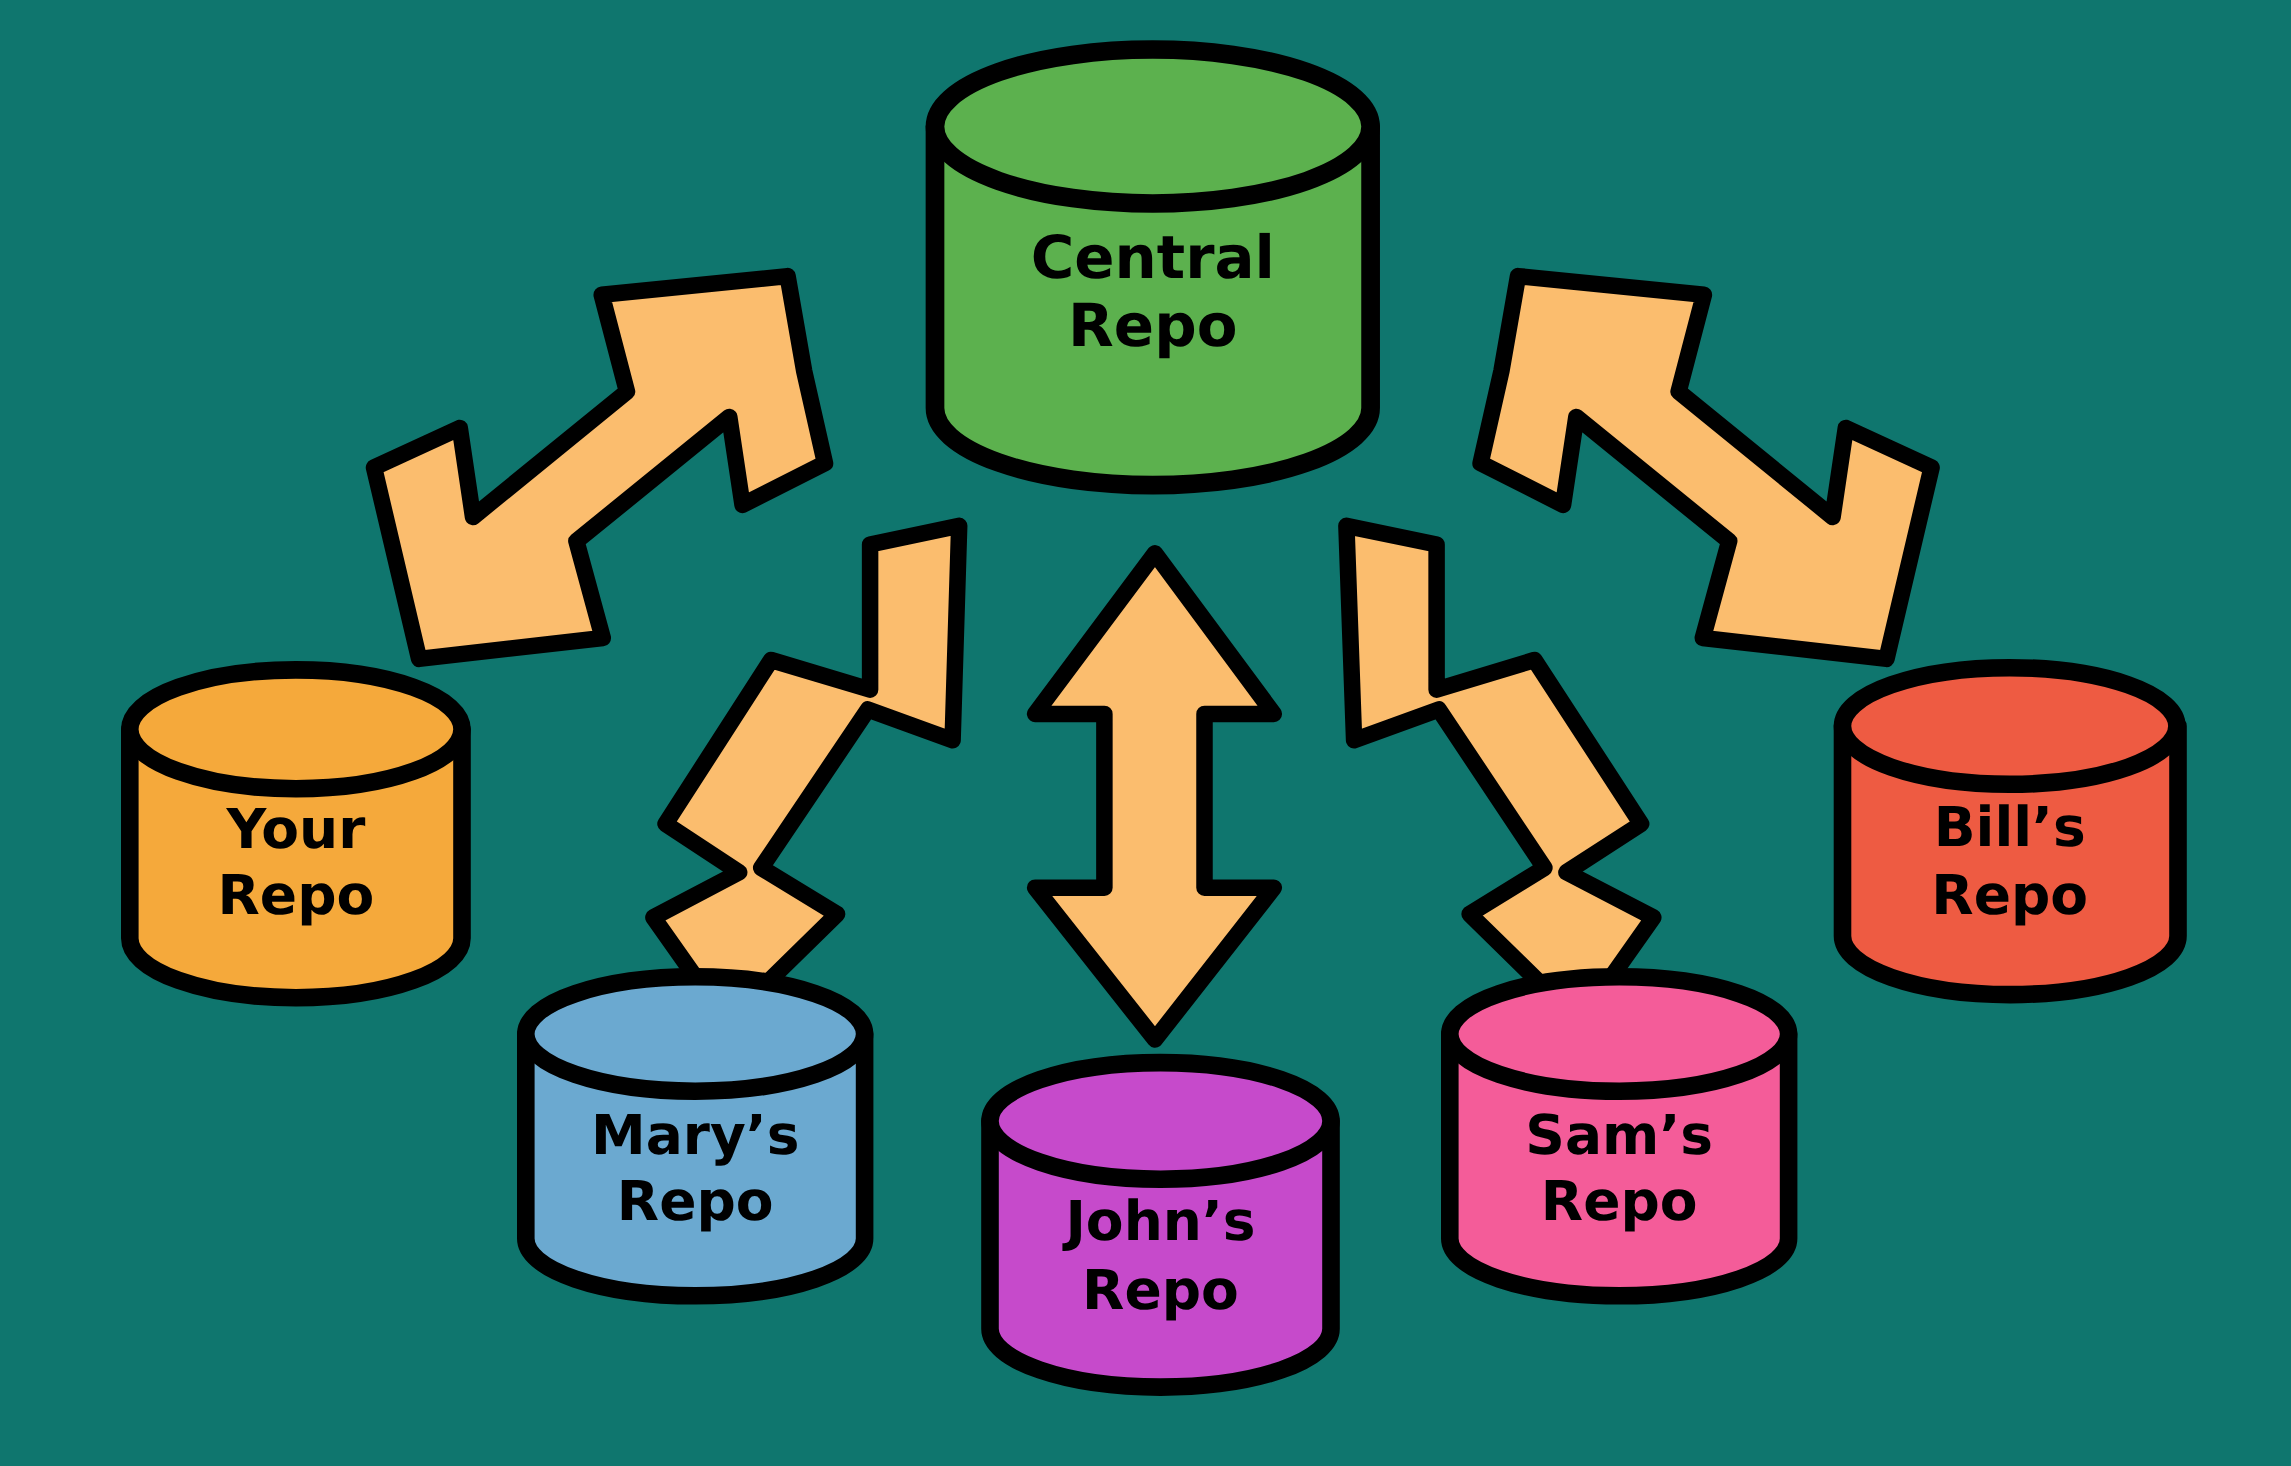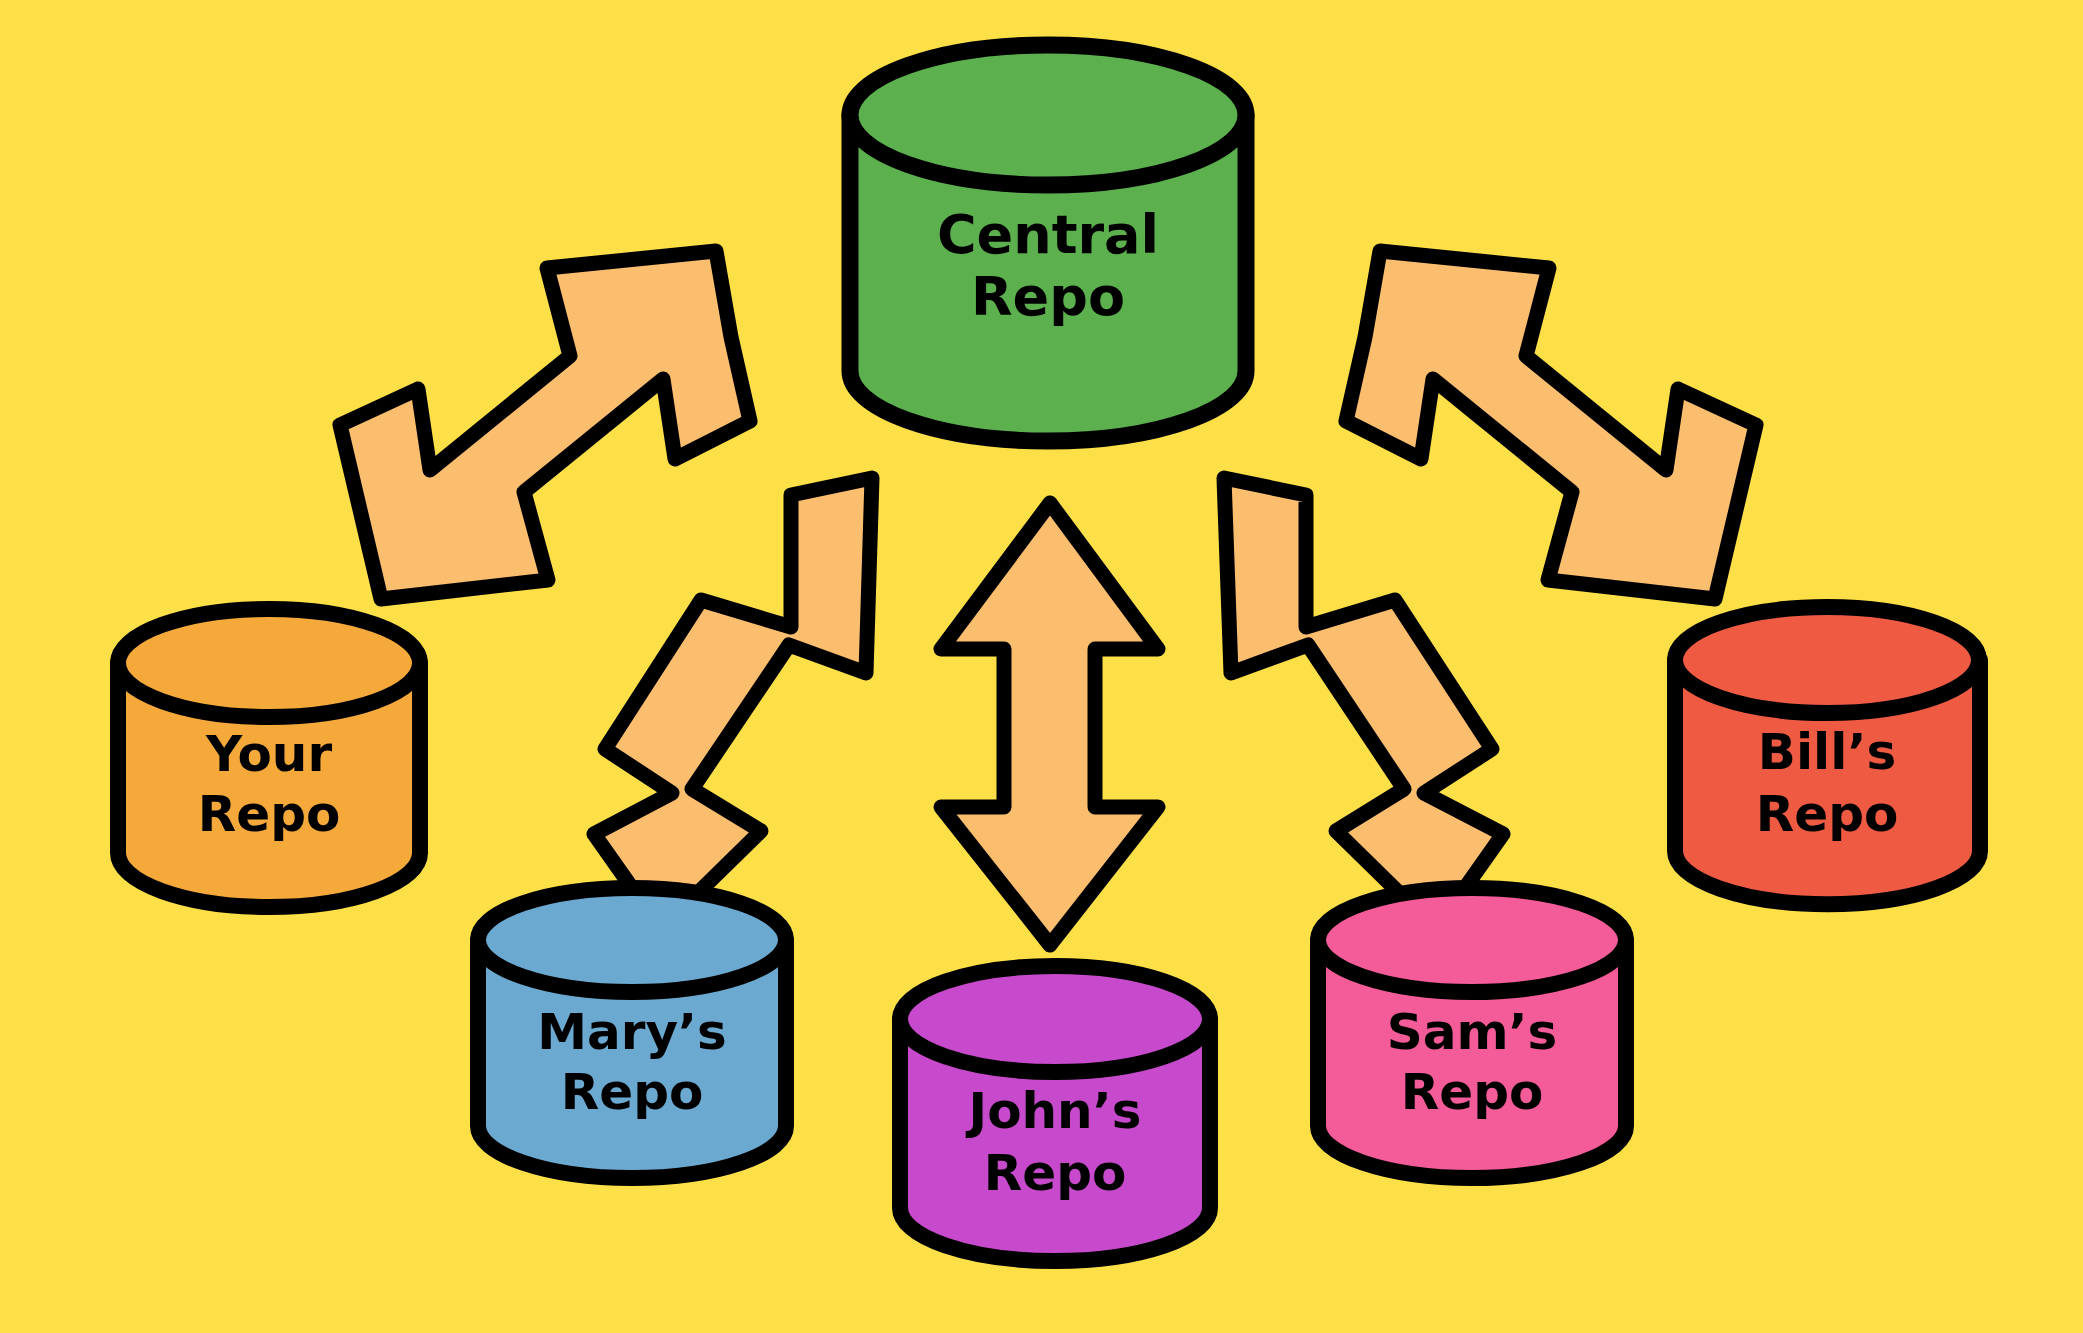--- a/index.html
+++ b/index.html
@@ -11,21 +11,21 @@
   body {
     width: 2083px;
     height: 1333px;
     overflow: hidden;
     font-family: "DejaVu Sans", "Liberation Sans", sans-serif;
   }
   #stage {
     position: relative;
     width: 2083px;
     height: 1333px;
-    background: #fde047;
+    background: #0f766e;
   }
   #diagram-svg {
     position: absolute;
     left: 0;
     top: 0;
     width: 2083px;
     height: 1333px;
     display: block;
   }
   .node-label {

